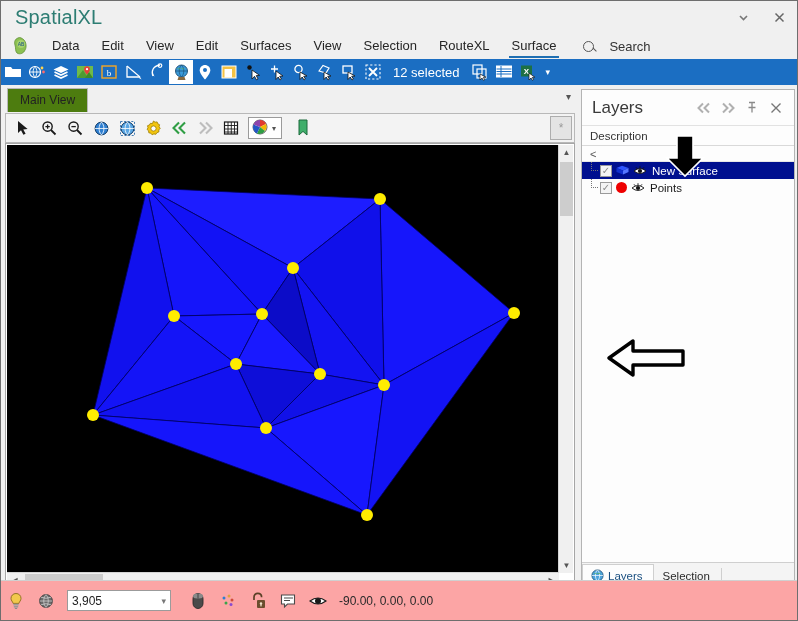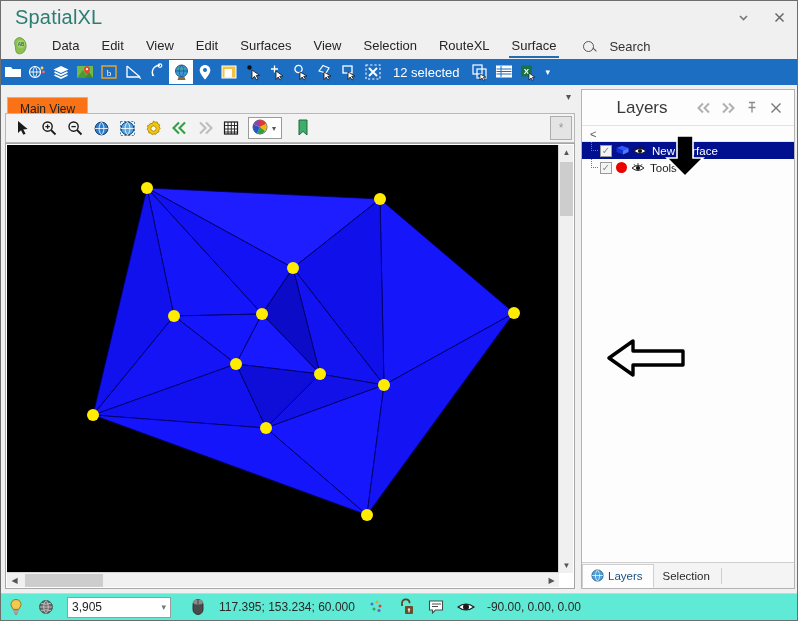--- a/index.html
+++ b/index.html
@@ -98,23 +98,23 @@
   .ribbon-caret {
     font-size: 9px; color: #fff; padding: 0 6px;
   }
 
   
   .docbar {
     position: absolute; left: 0; top: 84px; width: 578px; height: 26px;
     background: #f0f0f0;
   }
   .doctab {
-    position: absolute; left: 6px; top: 12px;
+    position: absolute; left: 6px; top: 3px;
     padding: 4px 12px 5px 12px;
-    background: #f97316;
+    background: #4d7c0f;
     border: 1px solid #b8b8b8; border-bottom: none;
     font-size: 12px; color: #222;
   }
   .docbar-caret {
     position: absolute; right: 8px; top: 6px; font-size: 10px; color: #555;
   }
 
   
   .viewtools {
     position: absolute; left: 4px; top: 112px; width: 570px; height: 30px;
@@ -180,21 +180,20 @@
   .hscroll .thumb {
     position: absolute; left: 18px; top: 1px; width: 78px; height: 13px;
     background: #cdcdcd;
   }
 
   
   .layers-panel {
     position: absolute; left: 580px; top: 88px; width: 214px; height: 500px;
     background: #fdfdfd;
     border: 1px solid #b4b4b4;
-    text-align: center;
   }
   .layers-head {
     height: 36px; display: flex; align-items: center;
     padding: 0 6px 0 10px; background: #fdfdfd;
     border-bottom: 1px solid #e2e2e2;
   }
   .layers-title { font-size: 17px; color: #3a3a3a; flex: 1; }
   .lh-btn {
     width: 24px; height: 24px;
     display: flex; align-items: center; justify-content: center;
@@ -257,22 +256,22 @@
   }
   .ltab.active {
     background: #fdfdfd; border: 1px solid #cfcfcf; border-bottom-color: #fdfdfd;
     color: #1a4f80;
   }
   .ltab.inactive { color: #2a2a2a; }
   .ltab-div { width: 1px; height: 16px; background: #cfcfcf; margin-bottom: 4px; }
 
   
   .statusbar {
-    position: absolute; left: 0; bottom: 0; width: 796px; height: 27px;
-    background: #5eead4; border-top: 1px solid #d0d0d0;
+    position: absolute; left: 0; bottom: 0; width: 796px; height: 40px;
+    background: #fca5a5; border-top: 1px solid #d0d0d0;
     display: flex; align-items: center;
   }
   .sb-ico {
     width: 30px; height: 24px;
     display: flex; align-items: center; justify-content: center;
     flex: 0 0 auto;
   }
   .sb-combo {
     width: 104px; height: 21px; margin: 0 6px;
     border: 1px solid #9b9b9b; background: #fff;
@@ -627,20 +626,23 @@
             <path d="M3 1.5 h6 M6 1.5 v5 M2.5 6.5 h7 M6 6.5 v5" stroke="#8a8a8a" stroke-width="1.3" fill="none"></path>
           </svg>
       </div>
       <div class="lh-btn">
         <svg width="12" height="12" viewBox="0 0 12 12">
             <path d="M1.5 1.5 L10.5 10.5 M10.5 1.5 L1.5 10.5" stroke="#777" stroke-width="1.4"></path>
           </svg>
       </div>
     </div>
 
+    <div class="layers-colhead">
+      <span>Description</span>
+    </div>
     <div class="layers-filterrow">
       <span>&lt;</span>
     </div>
 
     <div class="layer-row selected">
       <span class="tree-stem"></span>
       <span class="chk">✓</span>
       <span class="swatch-surface">
         <svg width="13" height="11" viewBox="0 0 13 11">
           <path d="M0.5 3 L6 .8 L12.5 3 L7 5.4 Z" fill="#2f55ff"></path>
@@ -662,21 +664,21 @@
       <span class="tree-stem last"></span>
       <span class="chk">✓</span>
       <span class="swatch-point"></span>
       <span class="eye-ico">
         <svg width="14" height="12" viewBox="0 0 14 12">
           <path d="M1 6 q6 -5 12 0 q-6 5 -12 0 z" fill="#fff" stroke="#111" stroke-width=".9"></path>
           <circle cx="7" cy="6" r="2.1" fill="#111"></circle>
           <path d="M3 2.3 l1.4 1.6 M7 1.2 v1.8 M11 2.3 l-1.4 1.6" stroke="#111" stroke-width=".9"></path>
         </svg>
       </span>
-      <span class="layer-name">Tools</span>
+      <span class="layer-name">Points</span>
     </div>
 
     <div class="layers-tabs">
       <div class="ltab active">
         <span>
           <svg width="13" height="13" viewBox="0 0 13 13">
             <circle cx="6.5" cy="6.5" r="5.6" fill="#4ea3dd" stroke="#1c4f74" stroke-width=".8"></circle>
             <path d="M.9 6.5 h11.2 M6.5 .9 c2.8 2.8 2.8 8.4 0 11.2 M6.5 .9 c-2.8 2.8 -2.8 8.4 0 11.2" fill="none" stroke="#fff" stroke-width=".7"></path>
             <path d="M2.5 4 q2 1.6 3.6 .4 q2-1 4 .8" fill="#4caf50" opacity=".9"></path>
           </svg>
@@ -710,21 +712,20 @@
       <span class="car">▾</span>
     </div>
     <div class="sb-gap"></div>
     <div class="sb-ico">
       <svg width="14" height="18" viewBox="0 0 14 18">
         <rect x="2" y="1.5" width="10" height="15" rx="5" fill="#4a4a4a" stroke="#2a2a2a" stroke-width=".9"></rect>
         <rect x="2" y="1.5" width="10" height="5" rx="4" fill="#8a8a8a"></rect>
         <line x1="7" y1="1.5" x2="7" y2="6.5" stroke="#3a3a3a" stroke-width=".9"></line>
       </svg>
     </div>
-    <div class="sb-text">117.395; 153.234; 60.000</div>
     <div class="sb-ico">
       <svg width="18" height="18" viewBox="0 0 18 18">
         <circle cx="5" cy="6" r="1.5" fill="#2f7fd0"></circle>
           <circle cx="10" cy="4" r="1.5" fill="#e2a33a"></circle>
         <circle cx="13" cy="8" r="1.5" fill="#d04a3a"></circle>
           <circle cx="7" cy="11" r="1.5" fill="#3aa44a"></circle>
         <circle cx="12" cy="12.5" r="1.5" fill="#8a4ad0"></circle>
       </svg>
     </div>
     <div class="sb-ico">

